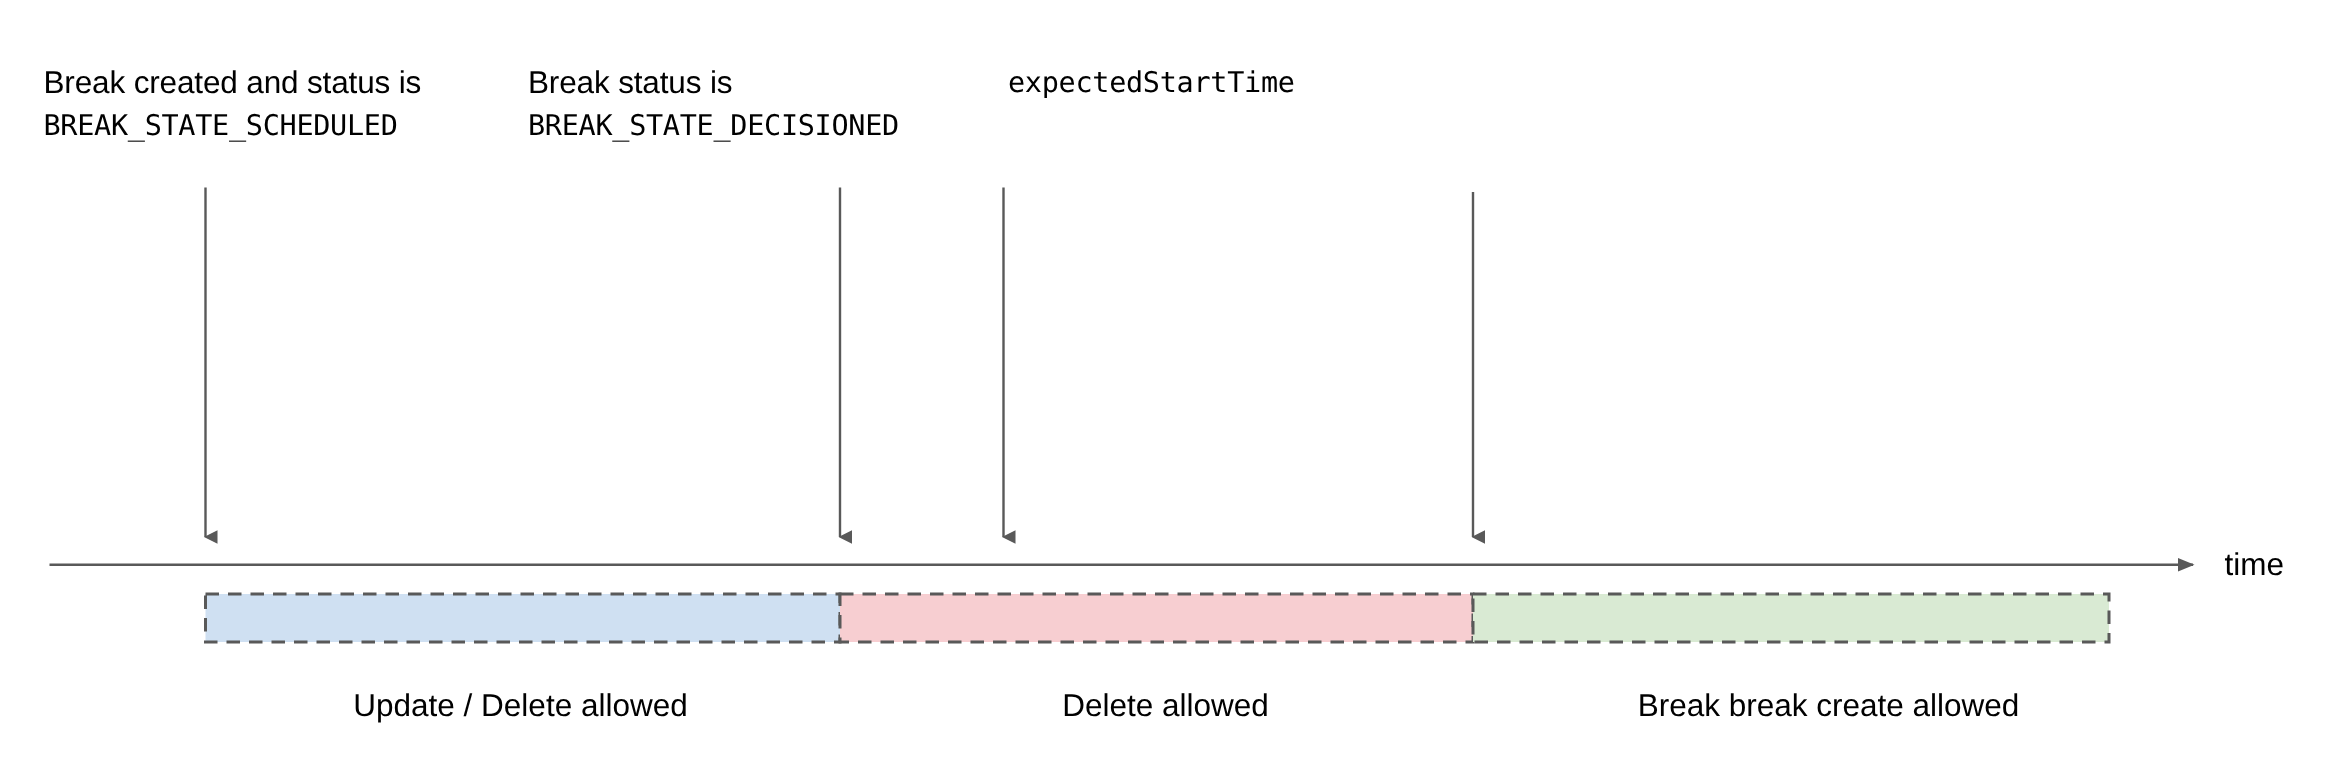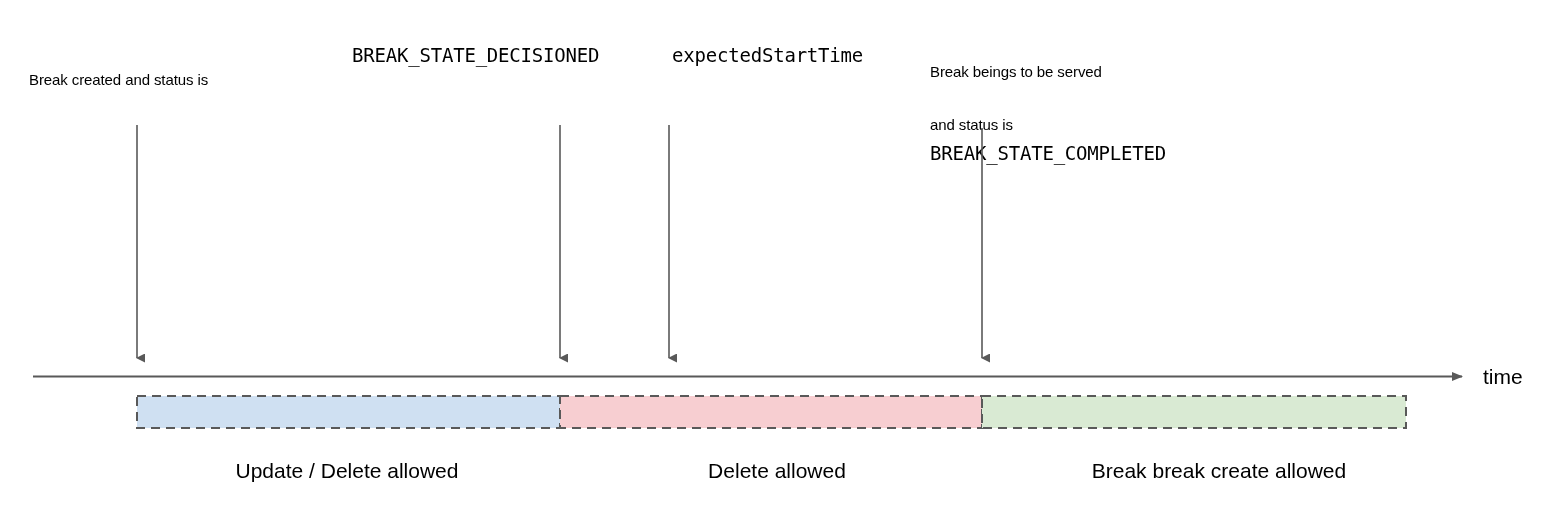--- a/index.html
+++ b/index.html
@@ -18,23 +18,22 @@
 
   
   .annotation {
     position: absolute;
     color: #000000;
     line-height: 29px;
     white-space: nowrap;
   }
   .annotation .prose {
     font-family: "Liberation Sans", sans-serif;
-    font-size: 15px;
+    font-size: 21px;
     letter-spacing: -0.1px;
-    margin-top: 24px;
   }
   .annotation .code {
     font-family: "DejaVu Sans Mono", monospace;
     font-size: 19px;
     letter-spacing: -0.2px;
   }
 
   #ann-0 { left: 29px;  top: 41px; }
   #ann-1 { left: 352px; top: 41px; }
   #ann-2 { left: 672px; top: 41px; }
@@ -75,35 +74,32 @@
   #cap-1 { left: 777px; text-align: right; }
   #cap-2 { left: 1219px; }
 </style>
 </head>
 <body>
 
 <div id="canvas">
 
   <div class="annotation" id="ann-0">
     <div class="prose">Break created and status is</div>
+    <div class="code">BREAK_STATE_SCHEDULED</div>
   </div>
 
   <div class="annotation" id="ann-1">
+    <div class="prose">Break status is</div>
     <div class="code">BREAK_STATE_DECISIONED</div>
   </div>
 
   <div class="annotation" id="ann-2">
     <div class="code">expectedStartTime</div>
   </div>
 
-  <div class="annotation" id="ann-3">
-    <div class="prose">Break beings to be served</div>
-    <div class="prose">and status is</div>
-    <div class="code">BREAK_STATE_COMPLETED</div>
-  </div>
 
   <svg id="drawing" viewBox="0 0 1558 520">
     <defs>
       <marker id="arrowhead-down" markerWidth="9" markerHeight="9" refX="4.5" refY="8" orient="auto" markerUnits="userSpaceOnUse">
         <polygon points="0,0 9,0 4.5,9" fill="#595959"></polygon>
       </marker>
       <marker id="arrowhead-right" markerWidth="11" markerHeight="9" refX="10" refY="4.5" orient="auto" markerUnits="userSpaceOnUse">
         <polygon points="0,0 11,4.5 0,9" fill="#595959"></polygon>
       </marker>
     </defs>

